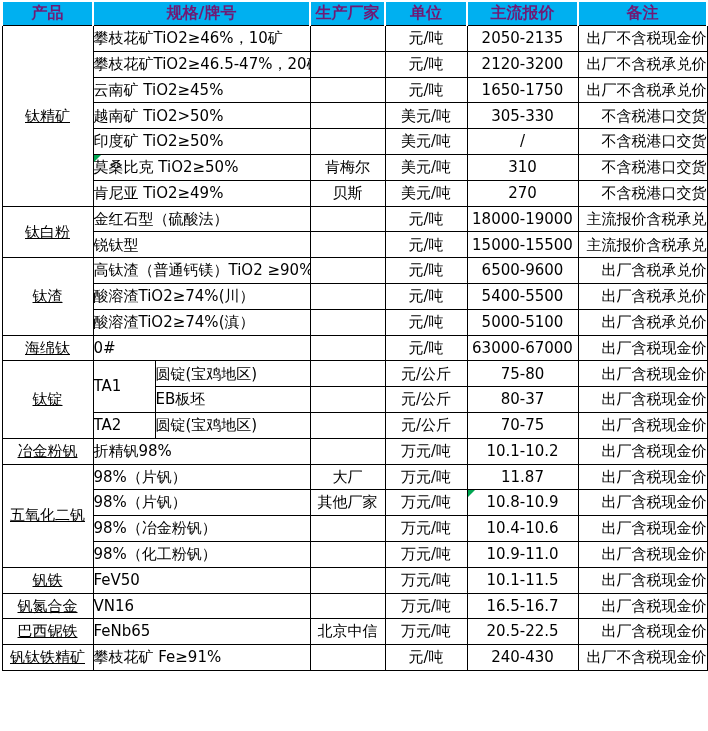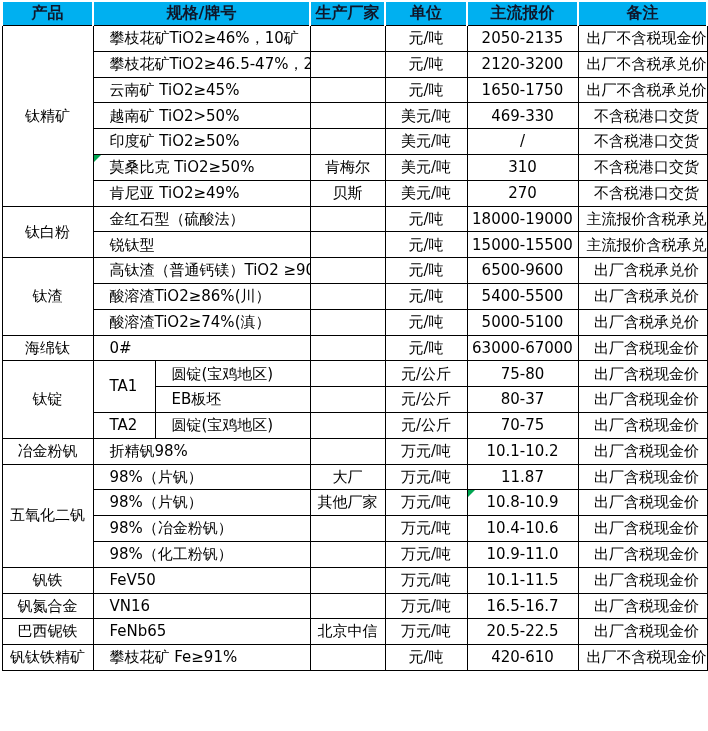--- a/index.html
+++ b/index.html
@@ -14,44 +14,44 @@
     color:#000;
   }
   table{
     border-collapse:collapse;
     table-layout:fixed;
     width:705px;
     margin:0 0 0 1px;
   }
   th{
     background:var(--header-bg);
-    color:#0f172a;
+    color:#701a75;
     font-size:16px;
     font-weight:bold;
     text-align:center;
     border:2px solid #ffffff;
     border-bottom:1px solid var(--grid);
     height:23px;
     padding:0;
     overflow:hidden;
     white-space:nowrap;
   }
   td{
     border:1px solid var(--grid);
     font-size:15px;
     height:24.8px;
     padding:0;
     overflow:hidden;
     white-space:nowrap;
     line-height:1.1;
   }
-  td.prod{text-align:center;}
-  td.spec{text-align:left;padding-left:16px;}
+  td.prod{text-align:center;text-decoration:underline;}
+  td.spec{text-align:left;padding-left:0;}
   td.ctr{text-align:center;}
-  td.remark{text-align:center;padding-left:8px;}
+  td.remark{text-align:right;padding-left:8px;}
   td.rel{position:relative;}
   .marker{
     position:absolute;top:0;left:0;width:0;height:0;
     border-top:7px solid var(--marker-green);
     border-right:7px solid transparent;
     display:block;
   }
 </style>
 </head>
 <body>
@@ -96,21 +96,21 @@
         <td class="spec rel" colspan="2">云南矿 TiO2≥45%</td>
         <td class="ctr"></td>
         <td class="ctr">元/吨</td>
         <td class="ctr rel">1650-1750</td>
         <td class="remark">出厂不含税承兑价</td>
       </tr>
       <tr>
         <td class="spec rel" colspan="2">越南矿 TiO2&gt;50%</td>
         <td class="ctr"></td>
         <td class="ctr">美元/吨</td>
-        <td class="ctr rel">469-330</td>
+        <td class="ctr rel">305-330</td>
         <td class="remark">不含税港口交货</td>
       </tr>
       <tr>
         <td class="spec rel" colspan="2">印度矿 TiO2≥50%</td>
         <td class="ctr"></td>
         <td class="ctr">美元/吨</td>
         <td class="ctr rel">/</td>
         <td class="remark">不含税港口交货</td>
       </tr>
       <tr>
@@ -144,21 +144,21 @@
       </tr>
       <tr>
         <td class="prod" rowspan="3">钛渣</td>
         <td class="spec rel" colspan="2">高钛渣（普通钙镁）TiO2 ≥90%</td>
         <td class="ctr"></td>
         <td class="ctr">元/吨</td>
         <td class="ctr rel">6500-9600</td>
         <td class="remark">出厂含税承兑价</td>
       </tr>
       <tr>
-        <td class="spec rel" colspan="2">酸溶渣TiO2≥86%(川）</td>
+        <td class="spec rel" colspan="2">酸溶渣TiO2≥74%(川）</td>
         <td class="ctr"></td>
         <td class="ctr">元/吨</td>
         <td class="ctr rel">5400-5500</td>
         <td class="remark">出厂含税承兑价</td>
       </tr>
       <tr>
         <td class="spec rel" colspan="2">酸溶渣TiO2≥74%(滇）</td>
         <td class="ctr"></td>
         <td class="ctr">元/吨</td>
         <td class="ctr rel">5000-5100</td>
@@ -255,17 +255,17 @@
         <td class="ctr">北京中信</td>
         <td class="ctr">万元/吨</td>
         <td class="ctr rel">20.5-22.5</td>
         <td class="remark">出厂含税现金价</td>
       </tr>
       <tr>
         <td class="prod" rowspan="1">钒钛铁精矿</td>
         <td class="spec rel" colspan="2">攀枝花矿 Fe≥91%</td>
         <td class="ctr"></td>
         <td class="ctr">元/吨</td>
-        <td class="ctr rel">420-610</td>
+        <td class="ctr rel">240-430</td>
         <td class="remark">出厂不含税现金价</td>
       </tr>
     </tbody>
 </table>
 
 </body></html>

